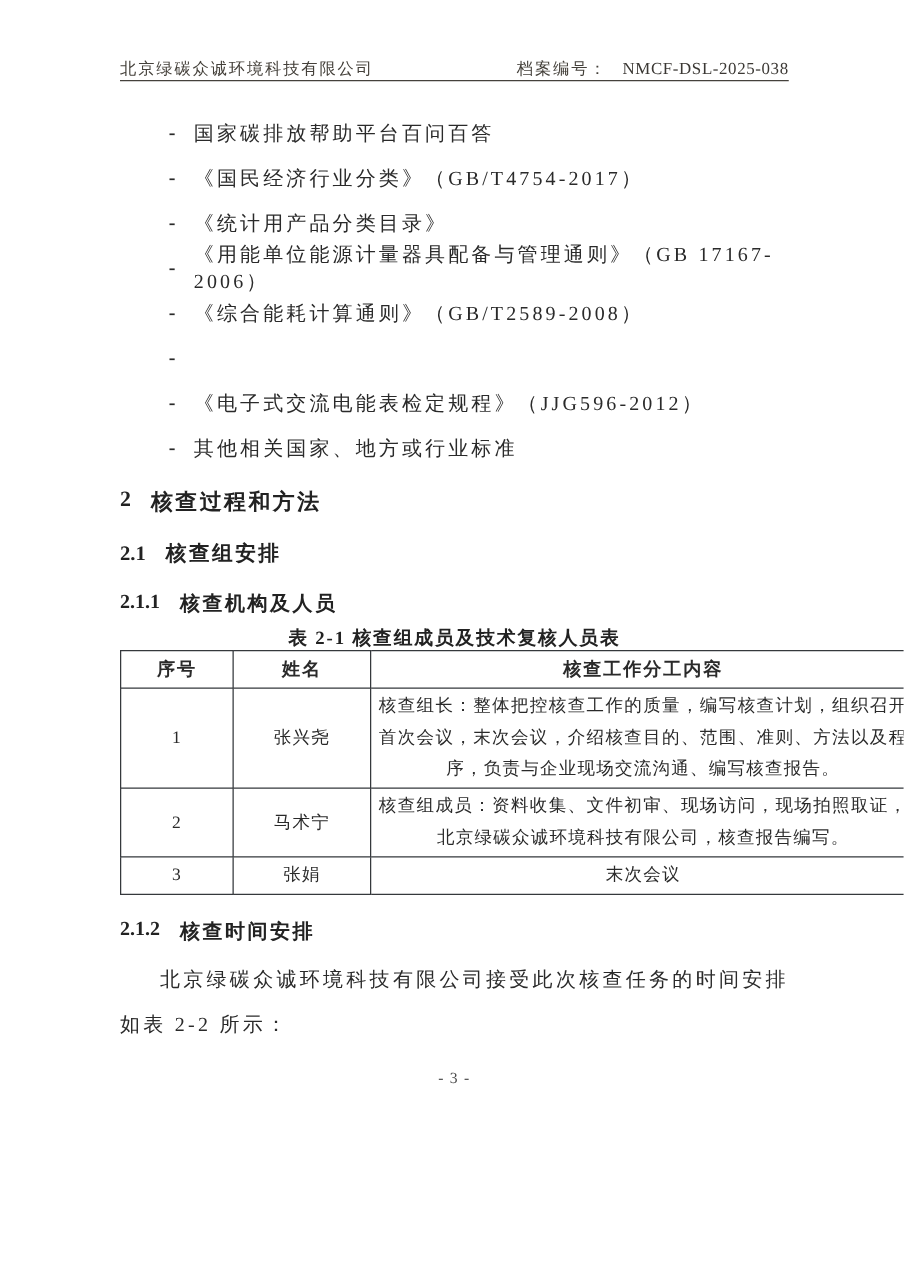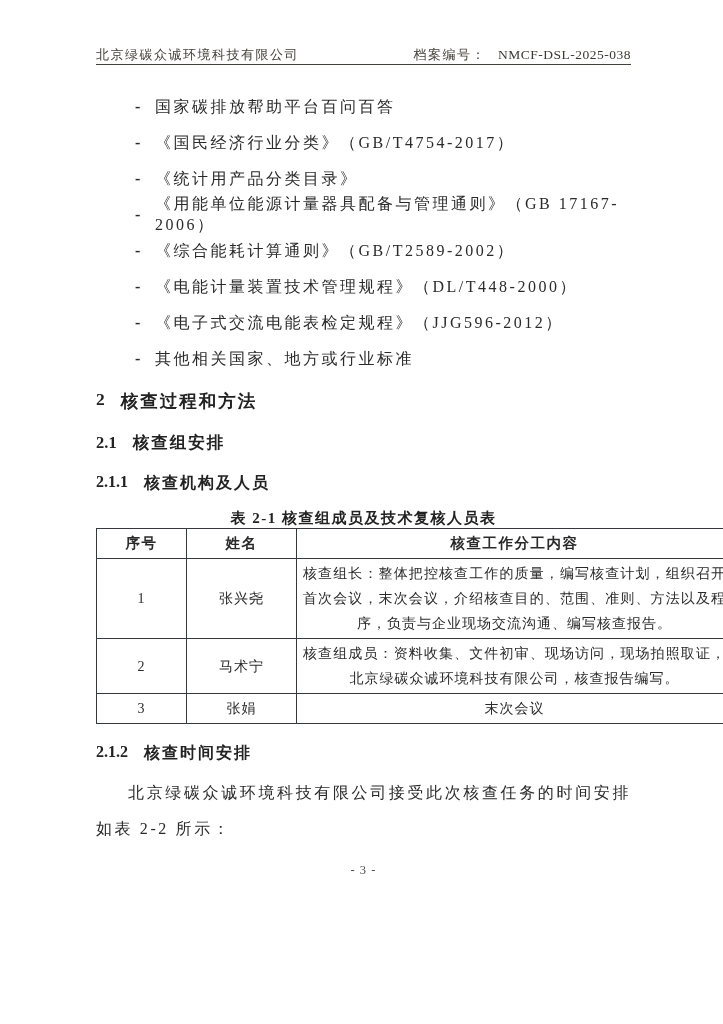--- a/index.html
+++ b/index.html
@@ -29,21 +29,21 @@
   .h-l1{font-size:17.5px;margin-top:12px;letter-spacing:2px;}
   .h-l2{font-size:16.5px;margin-top:19px;letter-spacing:2px;align-items:center;}
   .h-l3{font-size:16px;margin-top:19px;letter-spacing:2px;}
   .h-num{flex:none;margin-right:16px;letter-spacing:0;}
   
   .para{
     margin-top:11px;font-size:16px;line-height:36px;letter-spacing:2.6px;
     text-align:justify;text-indent:2em;color:#2a2a2a;
   }
   
-  .tbl-caption{margin-top:15px;text-align:center;font-weight:bold;font-size:15px;letter-spacing:1.5px;color:#222;}
+  .tbl-caption{margin-top:7px;text-align:center;font-weight:bold;font-size:15px;letter-spacing:1.5px;color:#222;}
   table.t21{
     width:637px;margin-top:0;border-collapse:collapse;table-layout:fixed;
     font-size:14px;color:#2a2a2a;
   }
   table.t21 col.c-no{width:90px;}
   table.t21 col.c-name{width:110px;}
   table.t21 th,table.t21 td{border:1.5px solid #35383c;padding:2px 6px;}
   table.t21 th{font-size:14.5px;font-weight:bold;height:25px;letter-spacing:1.5px;text-align:center;}
   table.t21 td{line-height:25px;letter-spacing:1px;}
   td.cell-center{text-align:center;}
@@ -75,25 +75,24 @@
     <li>
         <span class="dash">-</span>
         <span>《统计用产品分类目录》</span>
       </li>
     <li>
         <span class="dash">-</span>
         <span>《用能单位能源计量器具配备与管理通则》（GB 17167-2006）</span>
       </li>
     <li>
         <span class="dash">-</span>
-        <span>《综合能耗计算通则》（GB/T2589-2002）</span>
+        <span>《综合能耗计算通则》（GB/T2589-2008）</span>
       </li>
     <li>
         <span class="dash">-</span>
-        <span>《电能计量装置技术管理规程》（DL/T448-2000）</span>
       </li>
     <li>
         <span class="dash">-</span>
         <span>《电子式交流电能表检定规程》（JJG596-2012）</span>
       </li>
     <li>
         <span class="dash">-</span>
         <span>其他相关国家、地方或行业标准</span>
       </li>
   </ul>

